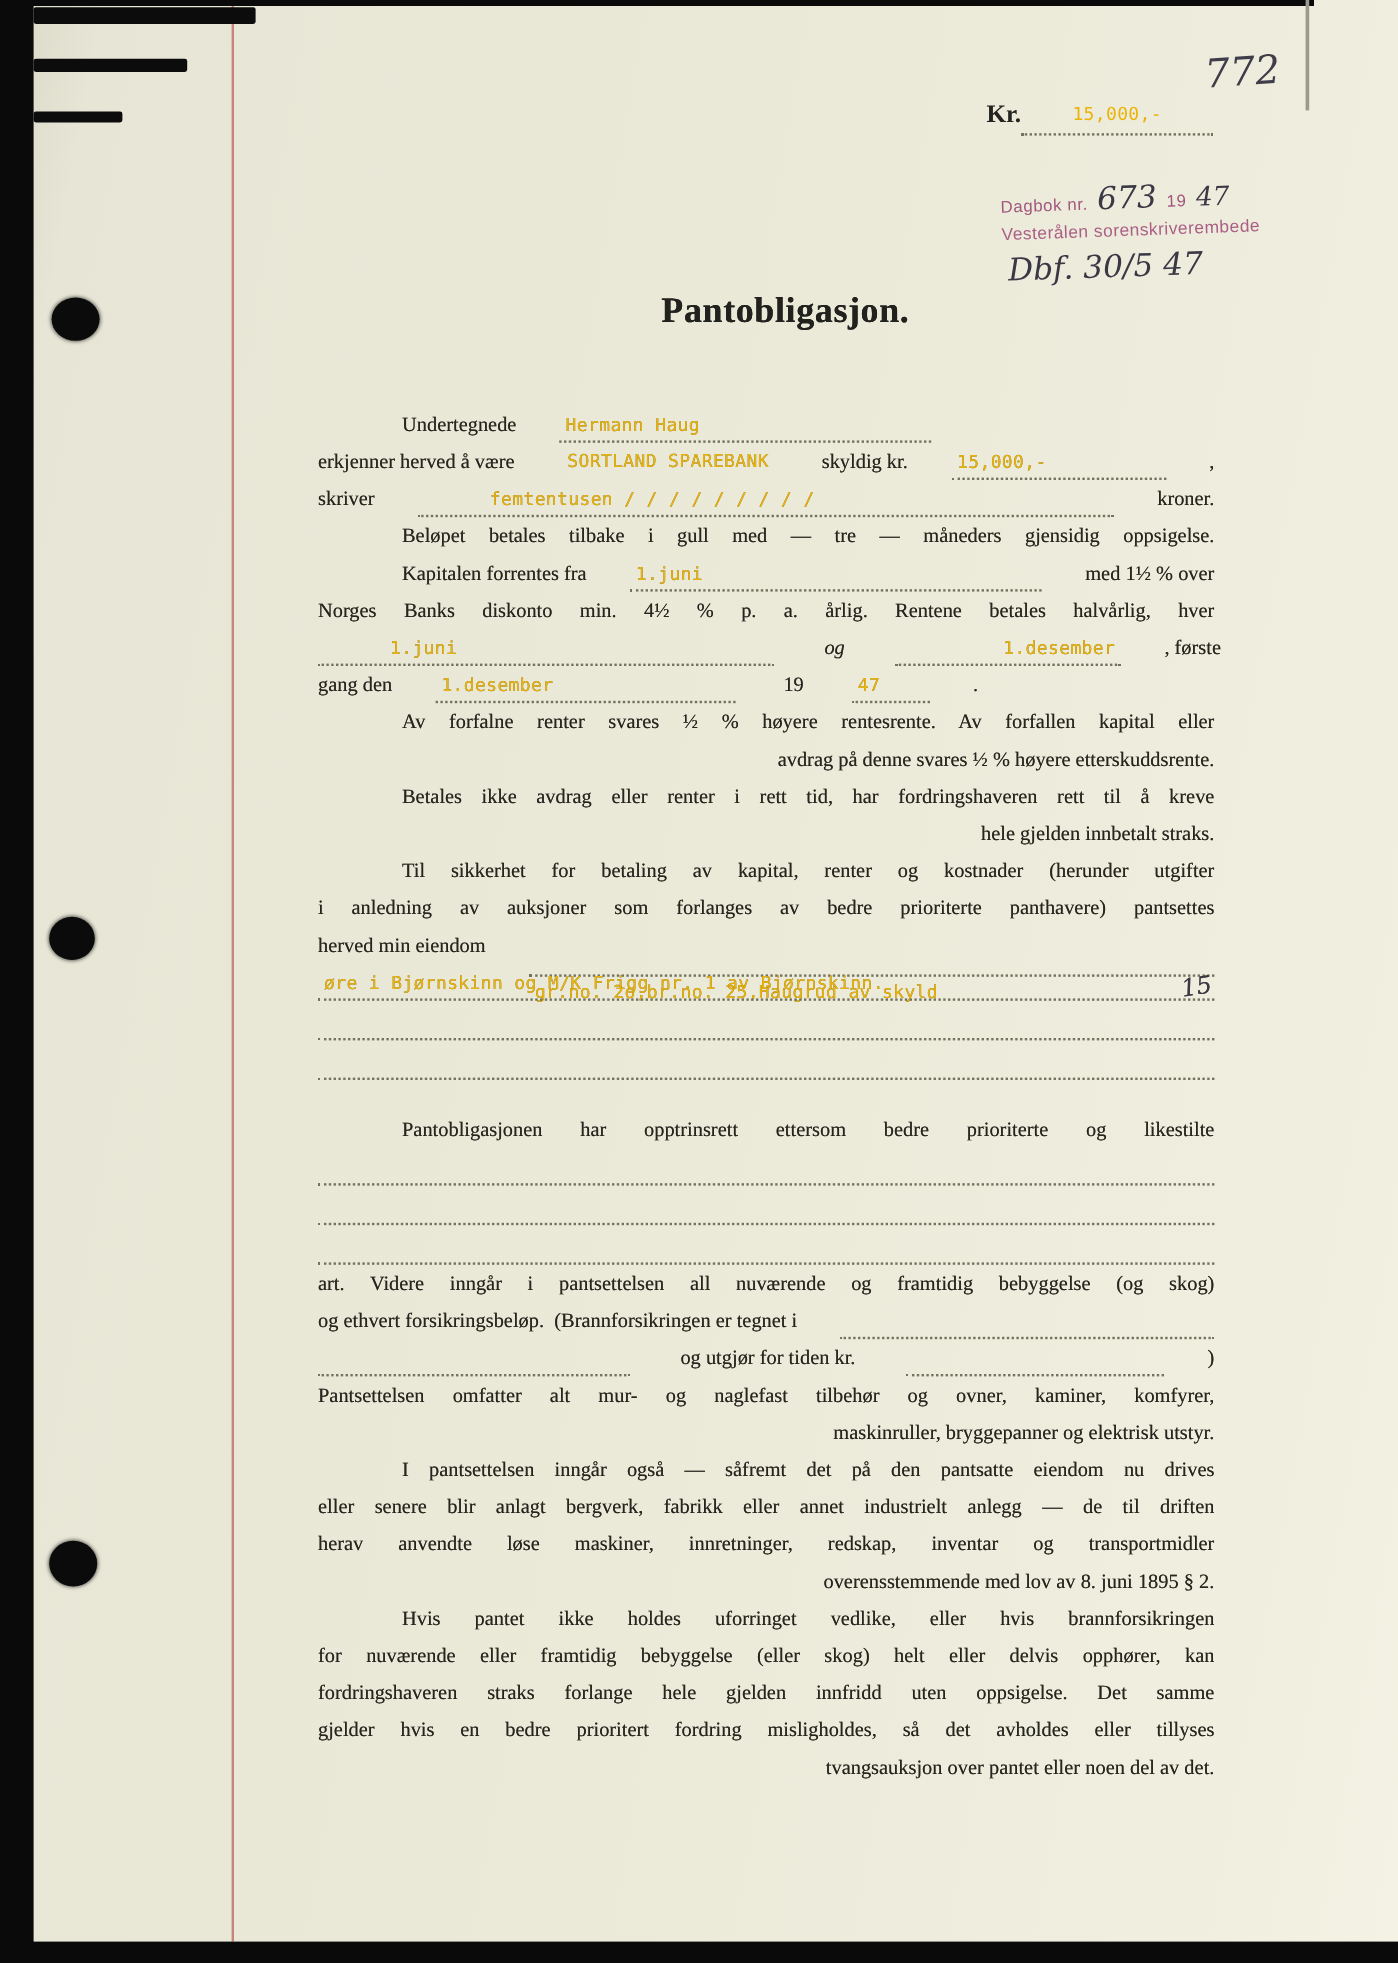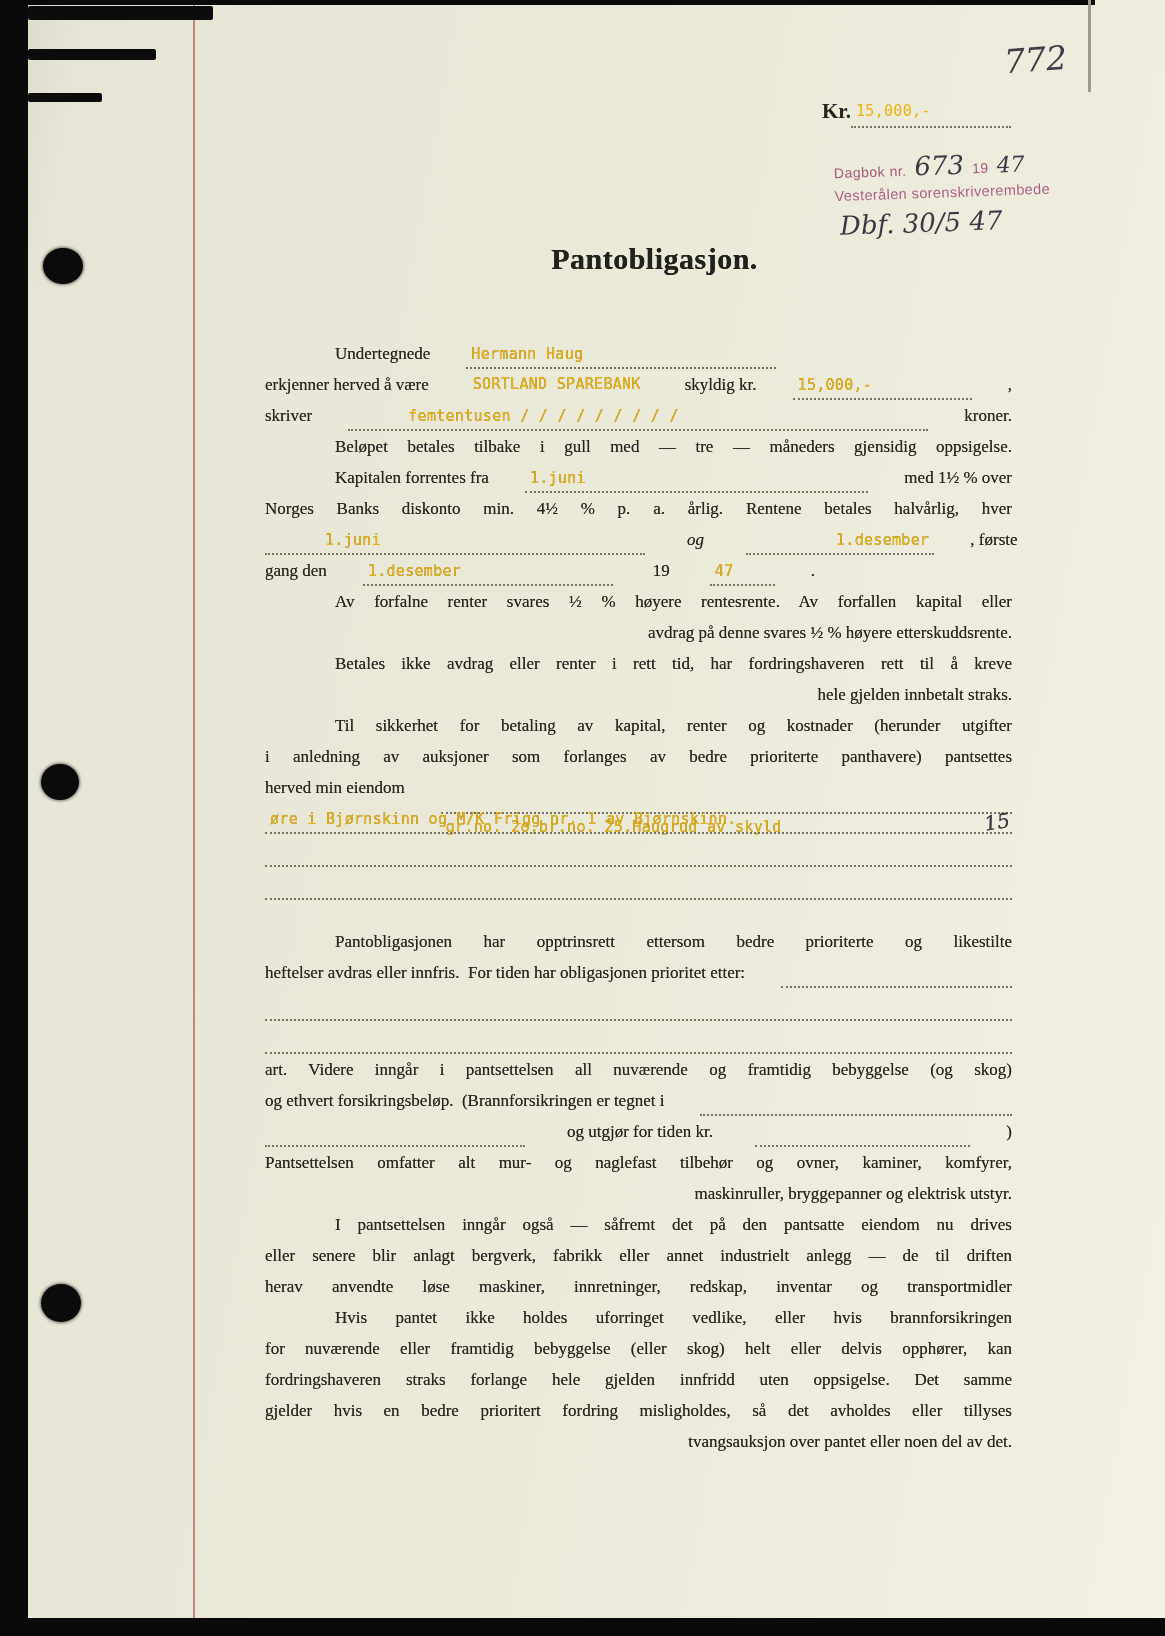--- a/index.html
+++ b/index.html
@@ -21,21 +21,21 @@
   .h1{left:43px;top:248px;width:40px;height:36px;}
   .h2{left:41px;top:764px;width:38px;height:36px;}
   .h3{left:41px;top:1284px;width:40px;height:38px;}
 
   .hand{font-family:"DejaVu Serif", serif;font-style:italic;color:#3a3844;}
   .typed{font-family:"DejaVu Sans Mono", monospace;font-size:15px;color:#eab308;
          letter-spacing:.3px;white-space:pre;}
   .printed{white-space:pre;}
 
   .page-number{position:absolute;left:1004px;top:40px;font-size:33px;transform:rotate(-4deg);color:#3f3d49;}
-  .header-amount{position:absolute;left:822px;top:96px;width:235px;display:flex;line-height:30px;}
+  .header-amount{position:absolute;left:822px;top:80px;width:235px;display:flex;line-height:30px;text-align:center;}
   .kr{font-weight:bold;font-size:21px;color:#23231f;}
   .stamp{position:absolute;left:834px;top:150px;width:240px;transform:rotate(-2deg);}
   .stamp-row{display:flex;align-items:baseline;gap:8px;}
   .stamp-text{font-family:"Liberation Sans", sans-serif;font-size:14px;color:#a2577d;letter-spacing:.5px;}
   .stamp-num{font-size:26px;}
   .stamp-yr{font-size:22px;}
   .stamp-office{font-family:"Liberation Sans", sans-serif;font-size:14.5px;color:#ab5f86;
                 letter-spacing:.4px;margin-top:4px;}
   .reg-note{position:absolute;left:840px;top:208px;font-size:26px;transform:rotate(-2deg);}
 
@@ -164,21 +164,20 @@
         </span>
     </div>
     <div class="flexline">
       <span class="fill grow"><span class="typed">øre i Bjørnskinn og M/K Frigg nr. 1 av Bjørnskinn.</span></span>
     </div>
     <div class="rule"></div>
     <div class="rule gap26"></div>
 
     <div class="jline ind">Pantobligasjonen har opptrinsrett ettersom bedre prioriterte og likestilte</div>
     <div class="flexline">
-      <span class="printed">heftelser avdras eller innfris.  For tiden har obligasjonen prioritet etter:</span>
       <span class="fill grow"></span>
     </div>
     <div class="rule"></div>
     <div class="rule"></div>
 
     <div class="jline">art.  Videre inngår i pantsettelsen all nuværende og framtidig bebyggelse (og skog)</div>
     <div class="flexline">
       <span class="printed">og ethvert forsikringsbeløp.  (Brannforsikringen er tegnet i</span>
       <span class="fill grow"></span>
     </div>
@@ -188,20 +187,21 @@
       <span class="fill grow"></span>
       <span class="printed">)</span>
     </div>
 
     <div class="jline">Pantsettelsen omfatter alt mur- og naglefast tilbehør og ovner, kaminer, komfyrer,</div>
     <div class="lline">maskinruller, bryggepanner og elektrisk utstyr.</div>
 
     <div class="jline ind">I pantsettelsen inngår også — såfremt det på den pantsatte eiendom nu drives</div>
     <div class="jline">eller senere blir anlagt bergverk, fabrikk eller annet industrielt anlegg — de til driften</div>
     <div class="jline">herav anvendte løse maskiner, innretninger, redskap, inventar og transportmidler</div>
+    <div class="lline">overensstemmende med lov av 8. juni 1895 § 2.</div>
 
     <div class="jline ind">Hvis pantet ikke holdes uforringet vedlike, eller hvis brannforsikringen</div>
     <div class="jline">for nuværende eller framtidig bebyggelse (eller skog) helt eller delvis opphører, kan</div>
     <div class="jline">fordringshaveren straks forlange hele gjelden innfridd uten oppsigelse.  Det samme</div>
     <div class="jline">gjelder hvis en bedre prioritert fordring misligholdes, så det avholdes eller tillyses</div>
     <div class="lline">tvangsauksjon over pantet eller noen del av det.</div>
 
   </div>
 </div>
 

